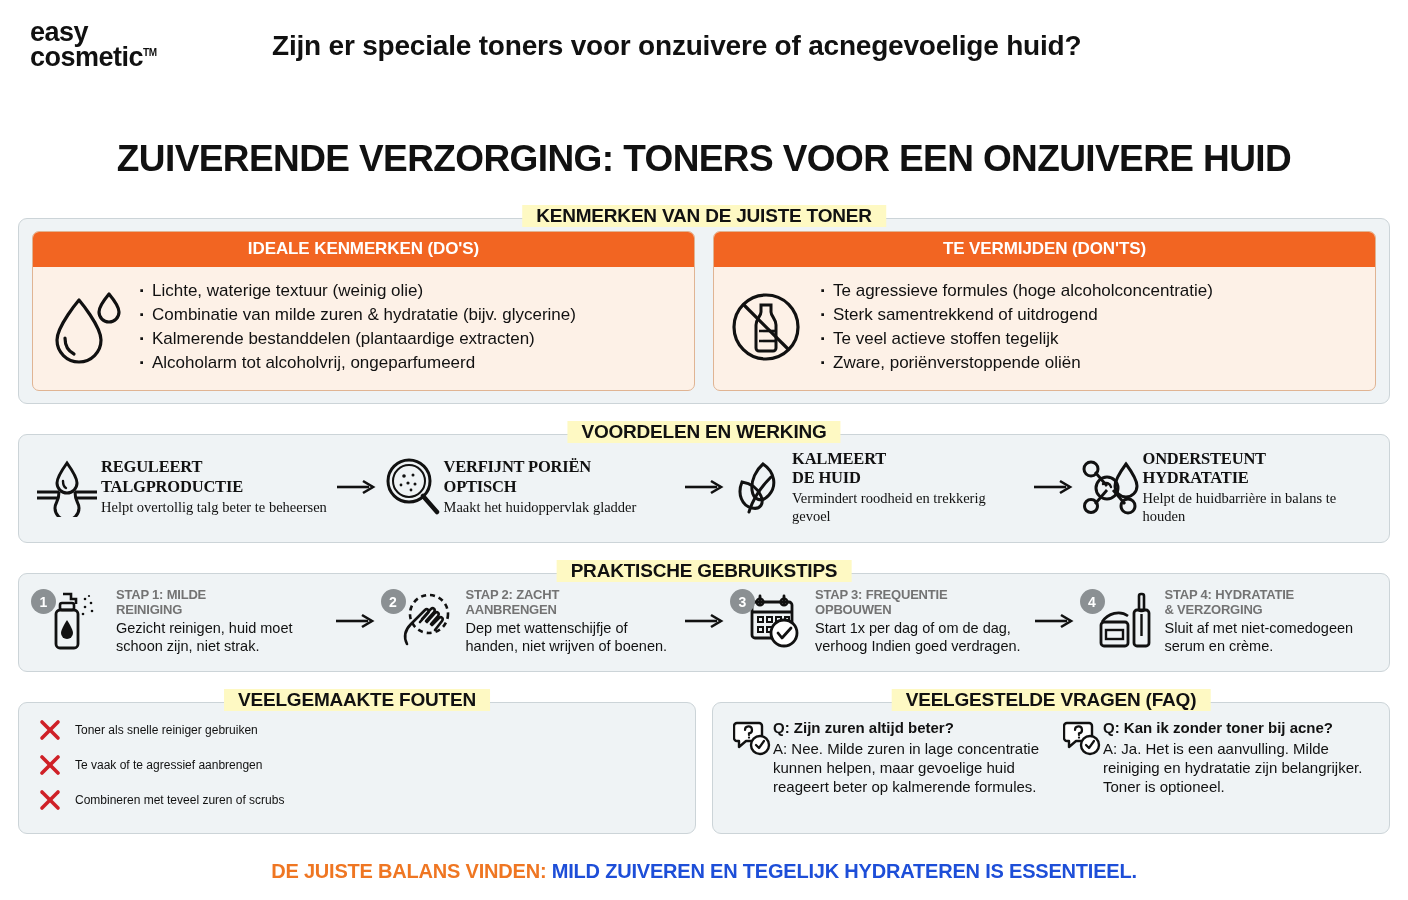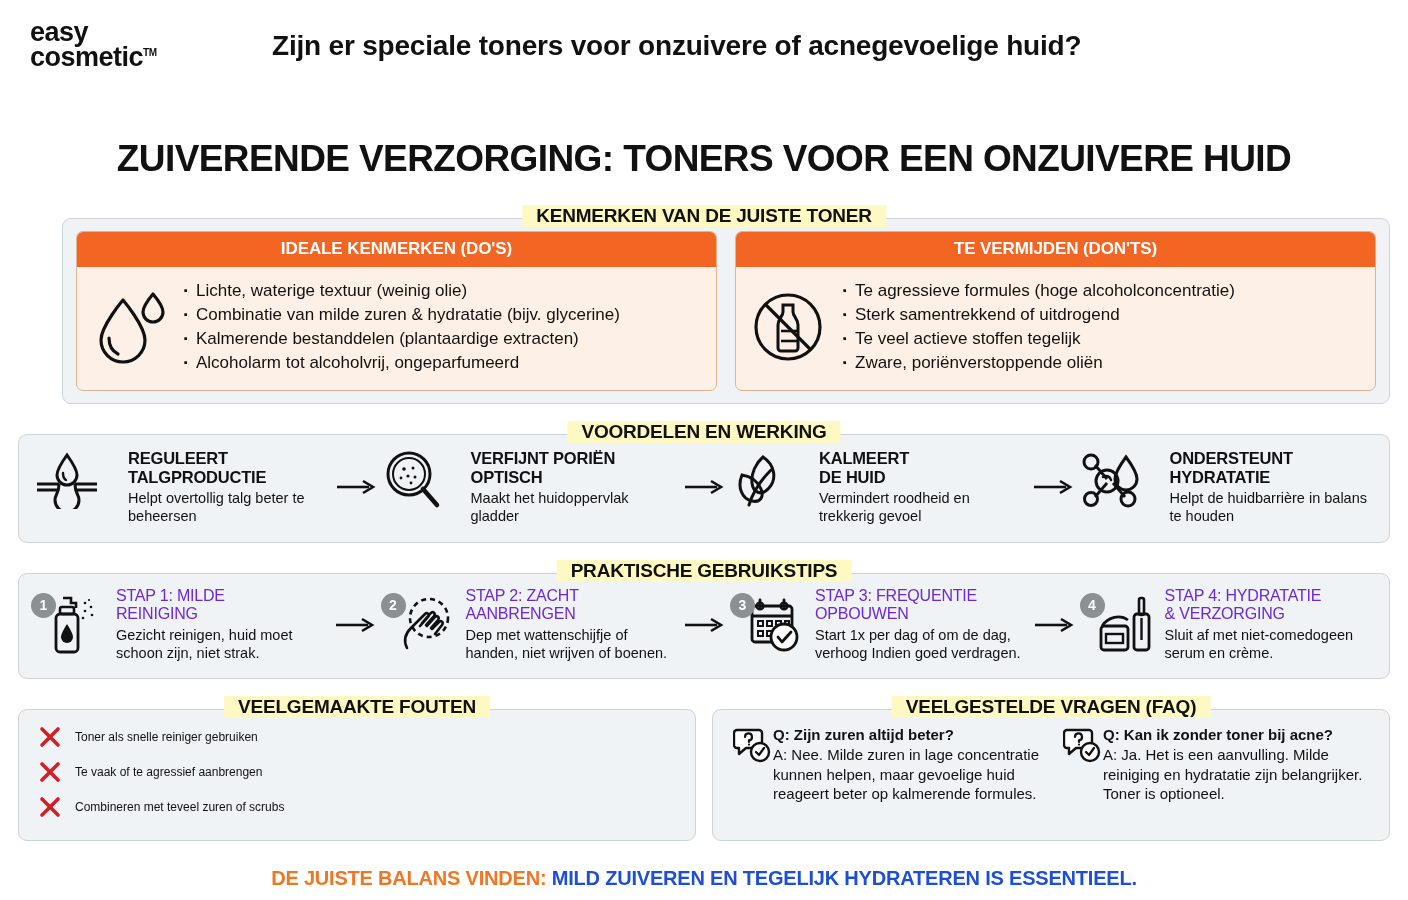--- a/index.html
+++ b/index.html
@@ -41,21 +41,21 @@
     background: #fef9c3; padding: 0 14px; font-size: 19px; font-weight: bold;
     letter-spacing: -0.2px; white-space: nowrap; z-index: 3; color:#111;
   }
   .panel {
     border: 1px solid #ccd4d8; border-radius: 9px;
     background: #eff3f5;
   }
 
   
   .s1 { margin-top: 38px; }
-  .s1 .panel { padding: 12px 13px; display: flex; gap: 18px; margin-left: 44px; }
+  .s1 .panel { padding: 12px 13px; display: flex; gap: 18px; }
   .card { flex: 1 1 0; border: 1px solid #e0b493; border-radius: 7px; overflow: hidden; background: #fdf1e7; }
   .card-head {
     background: #f26522; color: #fff; text-align: center;
     font-weight: bold; font-size: 17px; padding: 7px 0 8px;
     letter-spacing: -0.1px;
   }
   .card-body { display: flex; align-items: center; gap: 16px; padding: 12px 14px 14px 16px; }
   .card-icon { flex: 0 0 auto; }
   .bullets { list-style: none; }
   .bullets li {
@@ -63,21 +63,21 @@
     position: relative; padding-left: 15px; white-space: nowrap;
   }
   .bullets li::before {
     content: "\00B7"; position: absolute; left: 2px; top: -1px;
     font-size: 19px; font-weight: bold;
   }
 
   
   .s2 { margin-top: 30px; }
   .s2 .panel { padding: 14px 14px 16px; display: flex; align-items: center; }
-  .benefit { display: flex; align-items: flex-start; gap: 27px; flex: 1 1 0; }
+  .benefit { display: flex; align-items: center; gap: 0; flex: 1 1 0; font-family: Liberation Serif, serif; }
   .benefit-txt .b-title {
     font-size: 16.5px; font-weight: bold; line-height: 1.16; color: #111;
     letter-spacing: -0.2px;
   }
   .benefit-txt .b-desc {
     font-size: 14.5px; line-height: 1.24; color: #111; margin-top: 3px;
   }
   .arrow { flex: 0 0 52px; display: flex; justify-content: center; align-items: center; }
 
   
@@ -86,21 +86,21 @@
   .step { display: flex; align-items: center; gap: 9px; flex: 1 1 0; }
   .step-iconwrap { position: relative; flex: 0 0 auto; width: 76px; height: 62px; }
   .step-badge {
     position: absolute; left: 0; top: -1px; width: 25px; height: 25px;
     border-radius: 50%; background: #8b9093; color: #fff;
     font-size: 14px; font-weight: bold; display: flex;
     align-items: center; justify-content: center; z-index: 2;
   }
   .step-svg { position: absolute; left: 16px; top: 0; }
   .step-txt .s-title {
-    font-size: 16px; font-weight: normal; line-height: 1.16; color: #6d28d9;
+    font-size: 13px; font-weight: bold; line-height: 1.16; color: #737373;
     letter-spacing: -0.2px;
   }
   .step-txt .s-desc { font-size: 14.5px; line-height: 1.24; color: #111; margin-top: 3px; }
 
   
   .bottom-row { display: flex; gap: 16px; margin: 30px 18px 0; }
   .bcol { position: relative; }
   .bcol.mistakes { flex: 0 0 678px; }
   .bcol.faq { flex: 1 1 auto; }
   .bcol .panel { padding: 16px 18px 16px 20px; min-height: 132px; }

